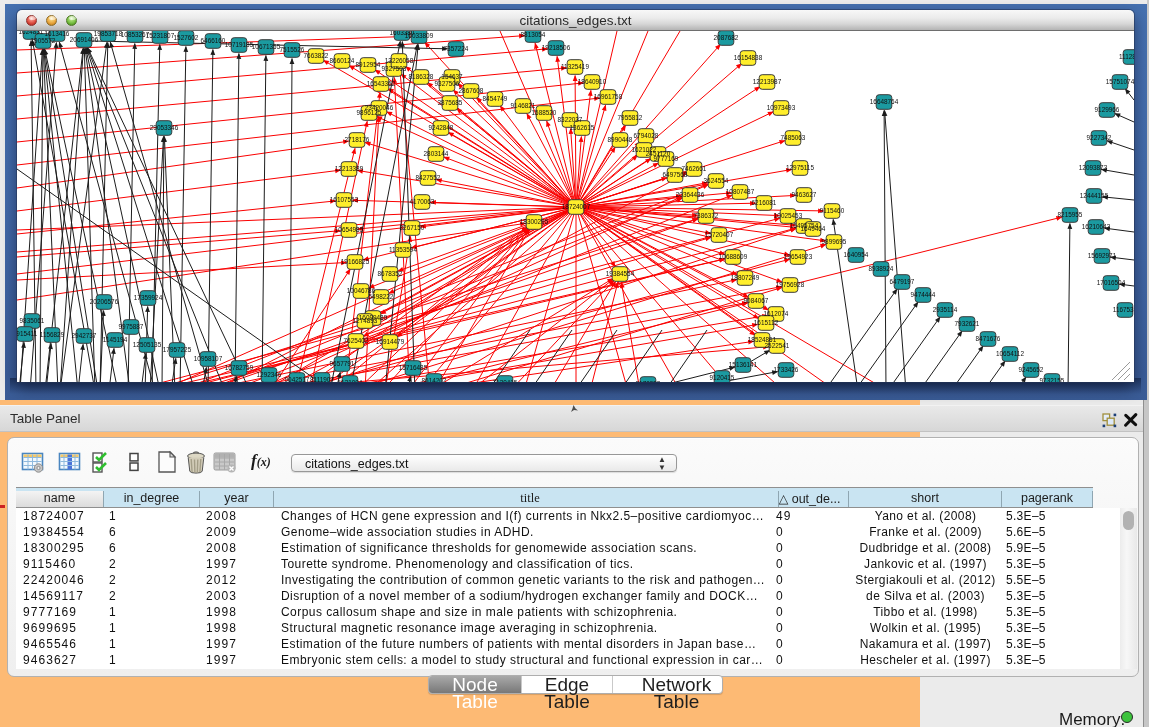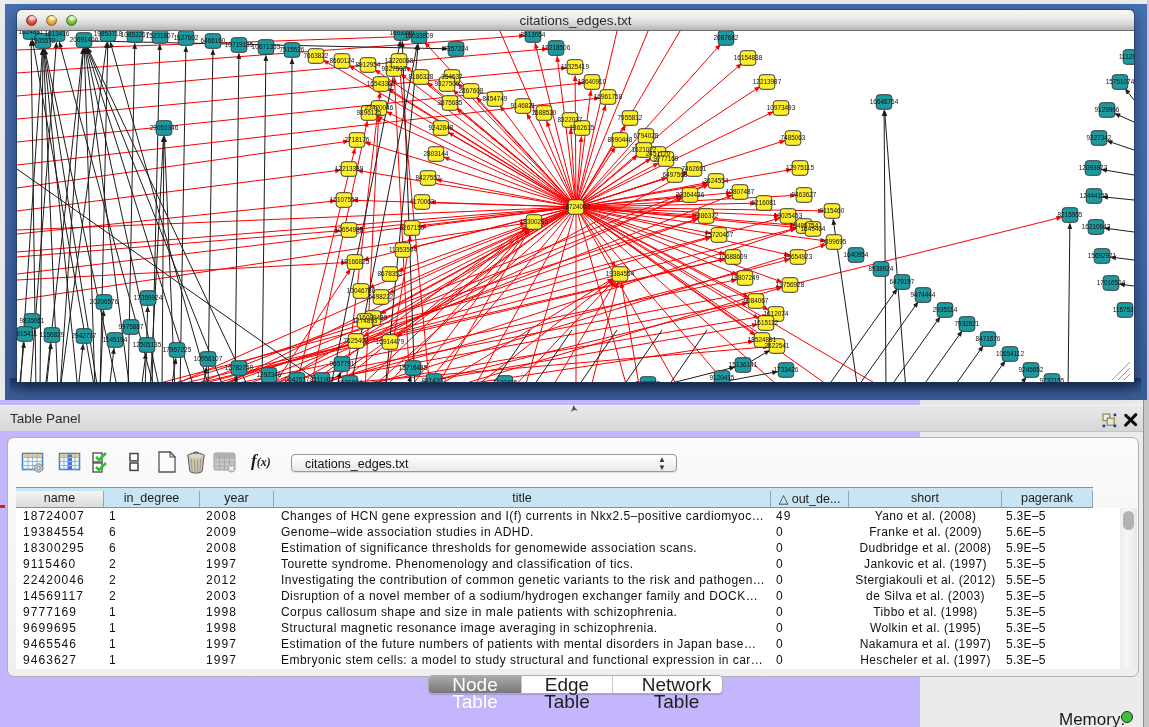--- a/index.html
+++ b/index.html
@@ -10,21 +10,21 @@
 #titlebar{position:absolute;left:0;top:0;width:1117px;height:21px;border-radius:5px 5px 0 0;
  background:linear-gradient(180deg,#f8f8f8 0%,#ebebeb 40%,#d6d6d6 70%,#b4b4b4 100%);
  border-bottom:1px solid #6e6e6e;}
 #titlebar .tl{position:absolute;top:4.5px;width:11px;height:11px;border-radius:50%;}
 #titlebar .tl::after{content:'';position:absolute;left:2px;top:0.8px;width:6.5px;height:4px;border-radius:50%;background:rgba(255,255,255,0.5);}
 #t-red{left:9px;background:radial-gradient(circle at 50% 28%,#ffd9d2 0%,#ee8276 28%,#dc4a3d 60%,#9a241d 100%);border:0.5px solid #8e2f2a;}
 #t-yel{left:29px;background:radial-gradient(circle at 50% 28%,#fff3cd 0%,#f3c76a 28%,#e8a33a 60%,#a96f15 100%);border:0.5px solid #8e6b26;}
 #t-grn{left:49px;background:radial-gradient(circle at 50% 28%,#eafbd2 0%,#a2d96e 28%,#74bc3e 60%,#3f7b17 100%);border:0.5px solid #4e7627;}
 #title{position:absolute;left:0;top:2.5px;width:100%;text-align:center;font-size:13.5px;color:#2a2a2a;}
 #net{position:absolute;left:0;top:21px;background:#fff;}
-#tpanel{position:absolute;left:0;top:400px;width:920px;height:327px;background:#c4b5fd;}
+#tpanel{position:absolute;left:0;top:400px;width:920px;height:327px;background:#fdba74;}
 #thead{position:absolute;left:0;top:5px;width:1149px;height:27px;background:linear-gradient(180deg,#e9e9e9,#d7d7d7);border-bottom:1px solid #c2c2c2;border-top:1px solid #f2f2f2;}
 #thead .lbl{position:absolute;left:10px;top:5px;font-size:13.5px;color:#2c2c2c;}
 #thead .dock{position:absolute;left:1102px;top:7px;}
 #thead .xx{position:absolute;left:1124px;top:7px;}
 #bigpanel{position:absolute;left:7px;top:37px;width:1132px;height:240px;border:1px solid #b1b1b1;border-radius:7px;background:linear-gradient(180deg,#fbfbfb,#efefef);box-shadow:inset 0 1px 0 #fff;}
 .tbi{position:absolute;top:12px;width:26px;height:26px;}
 #combo{position:absolute;left:283px;top:16px;width:386px;height:18px;border:1px solid #989898;border-radius:4px;background:linear-gradient(180deg,#ffffff,#e9e9e9);box-shadow:0 1px 1px rgba(0,0,0,0.12);}
 #combo .ct{position:absolute;left:13px;top:1.5px;font-size:12.5px;color:#111;}
 #combo .ar{position:absolute;right:10px;top:1px;font-size:8px;color:#333;line-height:8px;text-align:center;}
 #tblhead{position:absolute;left:8px;top:49px;width:1077px;height:21px;border-top:1px solid #8f8f8f;border-bottom:1px solid #8f8f8f;background:#c9e4f2;font-size:12.5px;color:#1c1c1c;}
@@ -689,21 +689,21 @@
           </svg></div>
    <div class="tbi" style="left:243px;top:11px;"><span style="font-family:'Liberation Serif',serif;font-style:italic;font-weight:bold;font-size:17px;color:#1a1a1a;line-height:24px;">f<span style="font-size:12px;">(x)</span></span></div>
    <div id="combo">
           <span class="ct">citations_edges.txt</span>
           <span class="ar">▲<br>▼</span>
         </div>
    <div id="tblhead">
      <span style="left:0px;width:88px;background:linear-gradient(180deg,#f4f4f4,#dcdcdc);border-left:none;">name</span>
      <span style="left:88px;width:96px;">in_degree</span>
      <span style="left:184px;width:74px;">year</span>
-     <span style="left:258px;width:497px;">title</span>
+     <span style="left:266px;width:497px;font-family:Liberation Serif, serif;">title</span>
      <span style="left:755px;width:78px;">△ out_de...</span>
      <span style="left:833px;width:153px;">short</span>
      <span style="left:986px;width:91px;">pagerank</span>
    </div>
    <div id="tblbody">
           <div class="tr">
             <span class="c0">18724007</span>
             <span class="c1">1</span>
             <span class="c2">2008</span>
             <span class="c3">Changes of HCN gene expression and I(f) currents in Nkx2.5–positive cardiomyoc…</span>

